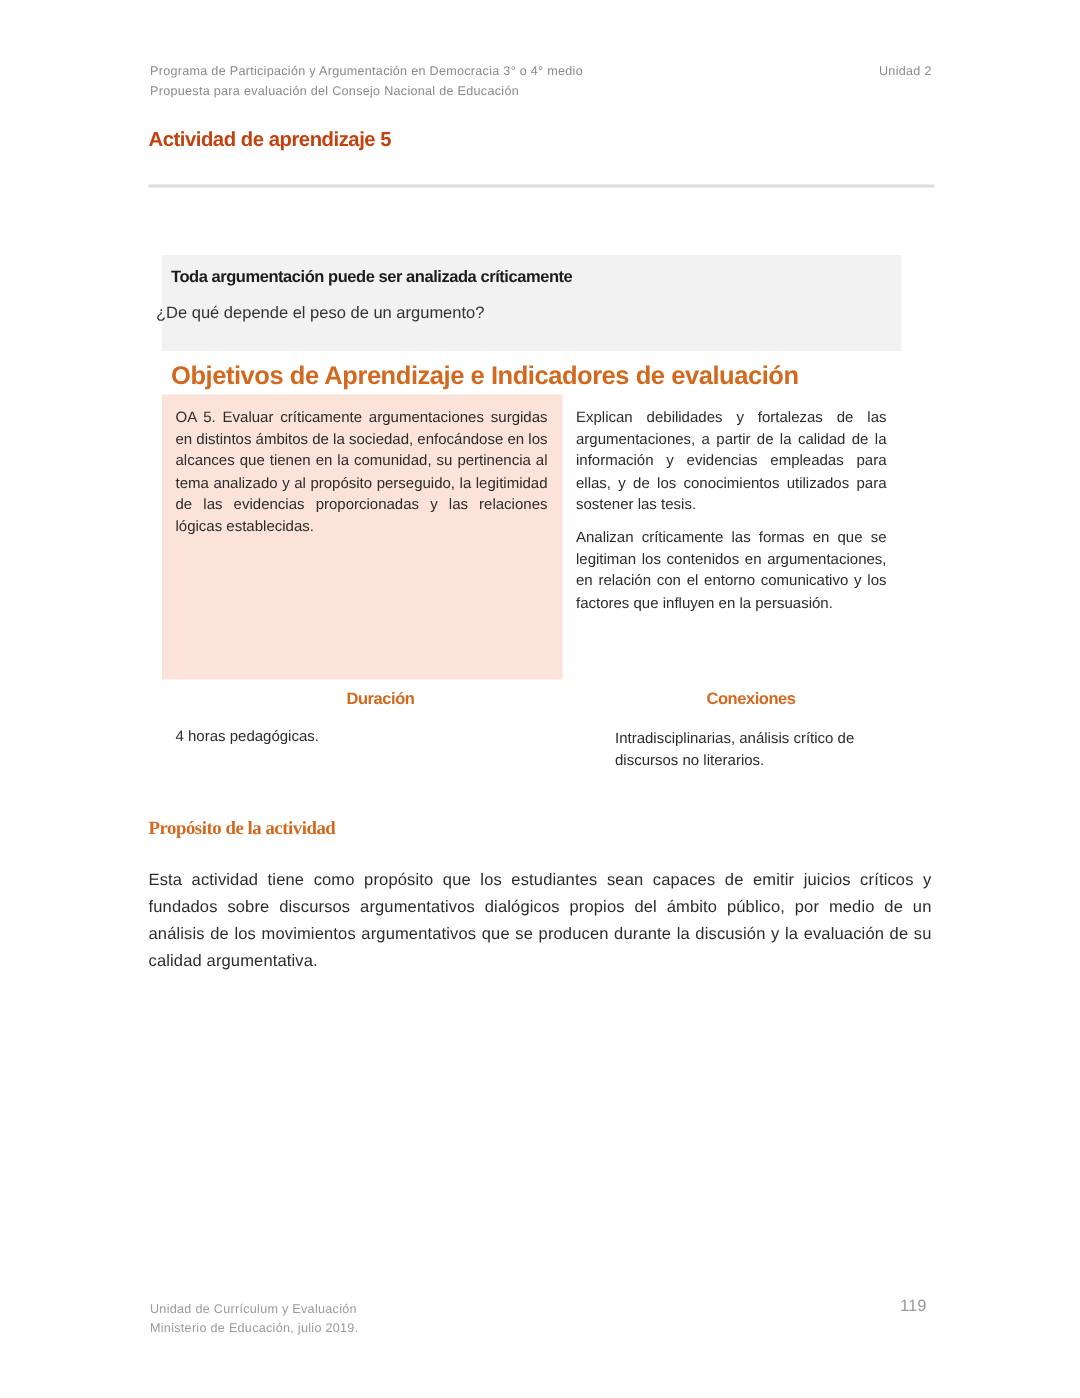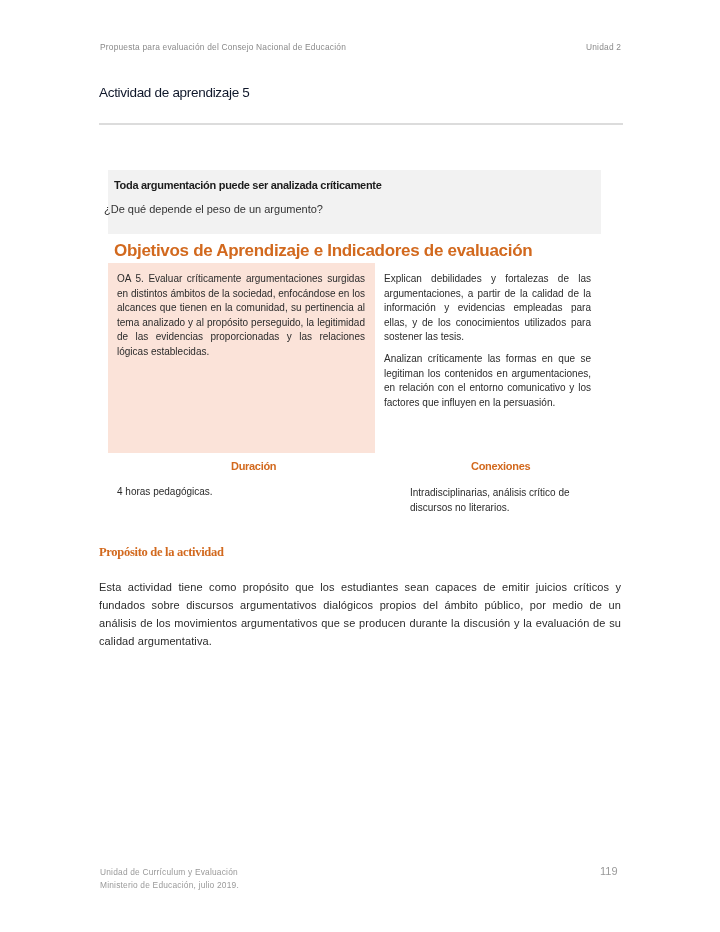--- a/index.html
+++ b/index.html
@@ -4,21 +4,21 @@
   <style>
     html, body { margin: 0; padding: 0; background: #ffffff; }
     body { width: 720px; height: 932px; position: relative; overflow: hidden;
            font-family: "Liberation Sans", "DejaVu Sans", sans-serif; color: #2b2b2b; }
     .abs { position: absolute; }
 
     .hdr { font-size: 8.4px; color: #8a8a8a; letter-spacing: 0.2px; line-height: 13px; }
     .hdr-left { left: 100px; top: 41px; }
     .hdr-right { left: 586px; top: 41px; }
 
-    .title { left: 99px; top: 83px; color: #0f172a; font-size: 13.5px; font-weight: normal;
+    .title { left: 99px; top: 83px; color: #c2410c; font-size: 13.5px; font-weight: bold;
              line-height: 19px; letter-spacing: -0.3px; }
     .title-rule { left: 99px; top: 123px; width: 524px; height: 2px; background: #dcdcdc; }
 
     .orange-h { color: #d2691e; font-weight: bold; letter-spacing: -0.3px; }
     .sec1-h { left: 114px; top: 147px; font-size: 11.5px; margin-top: 28px; }
     .idea-box { left: 108px; top: 170px; width: 493px; height: 64px; background: #f2f2f2; }
     .idea-title { left: 114px; top: 179px; font-size: 11px; font-weight: bold; color: #1c1c1c; letter-spacing: -0.3px; }
     .idea-q { left: 104px; top: 203px; font-size: 11px; color: #333; }
 
     .sec2-h { left: 114px; top: 241px; font-size: 17px; }
@@ -40,20 +40,21 @@
                text-align: justify; color: #2b2b2b; letter-spacing: 0.1px; }
 
     .ftr { font-size: 8.4px; color: #9a9a9a; line-height: 13px; letter-spacing: 0.2px; }
     .ftr-left { left: 100px; top: 866px; }
     .ftr-right { left: 600px; top: 865px; font-size: 11px; color: #9a9a9a; }
   </style>
 </head>
 <body>
 
 <div class="abs hdr hdr-left">
+  <div>Programa de Participación y Argumentación en Democracia   3° o 4° medio</div>
   <div>Propuesta para evaluación del Consejo Nacional de Educación</div>
 </div>
 <div class="abs hdr hdr-right">Unidad 2</div>
 
 <div class="abs title">
   <div>Actividad de aprendizaje 5</div>
 </div>
 <div class="abs title-rule"></div>
 
 <div class="abs orange-h sec1-h">Gran Idea y Preguntas esenciales</div>

